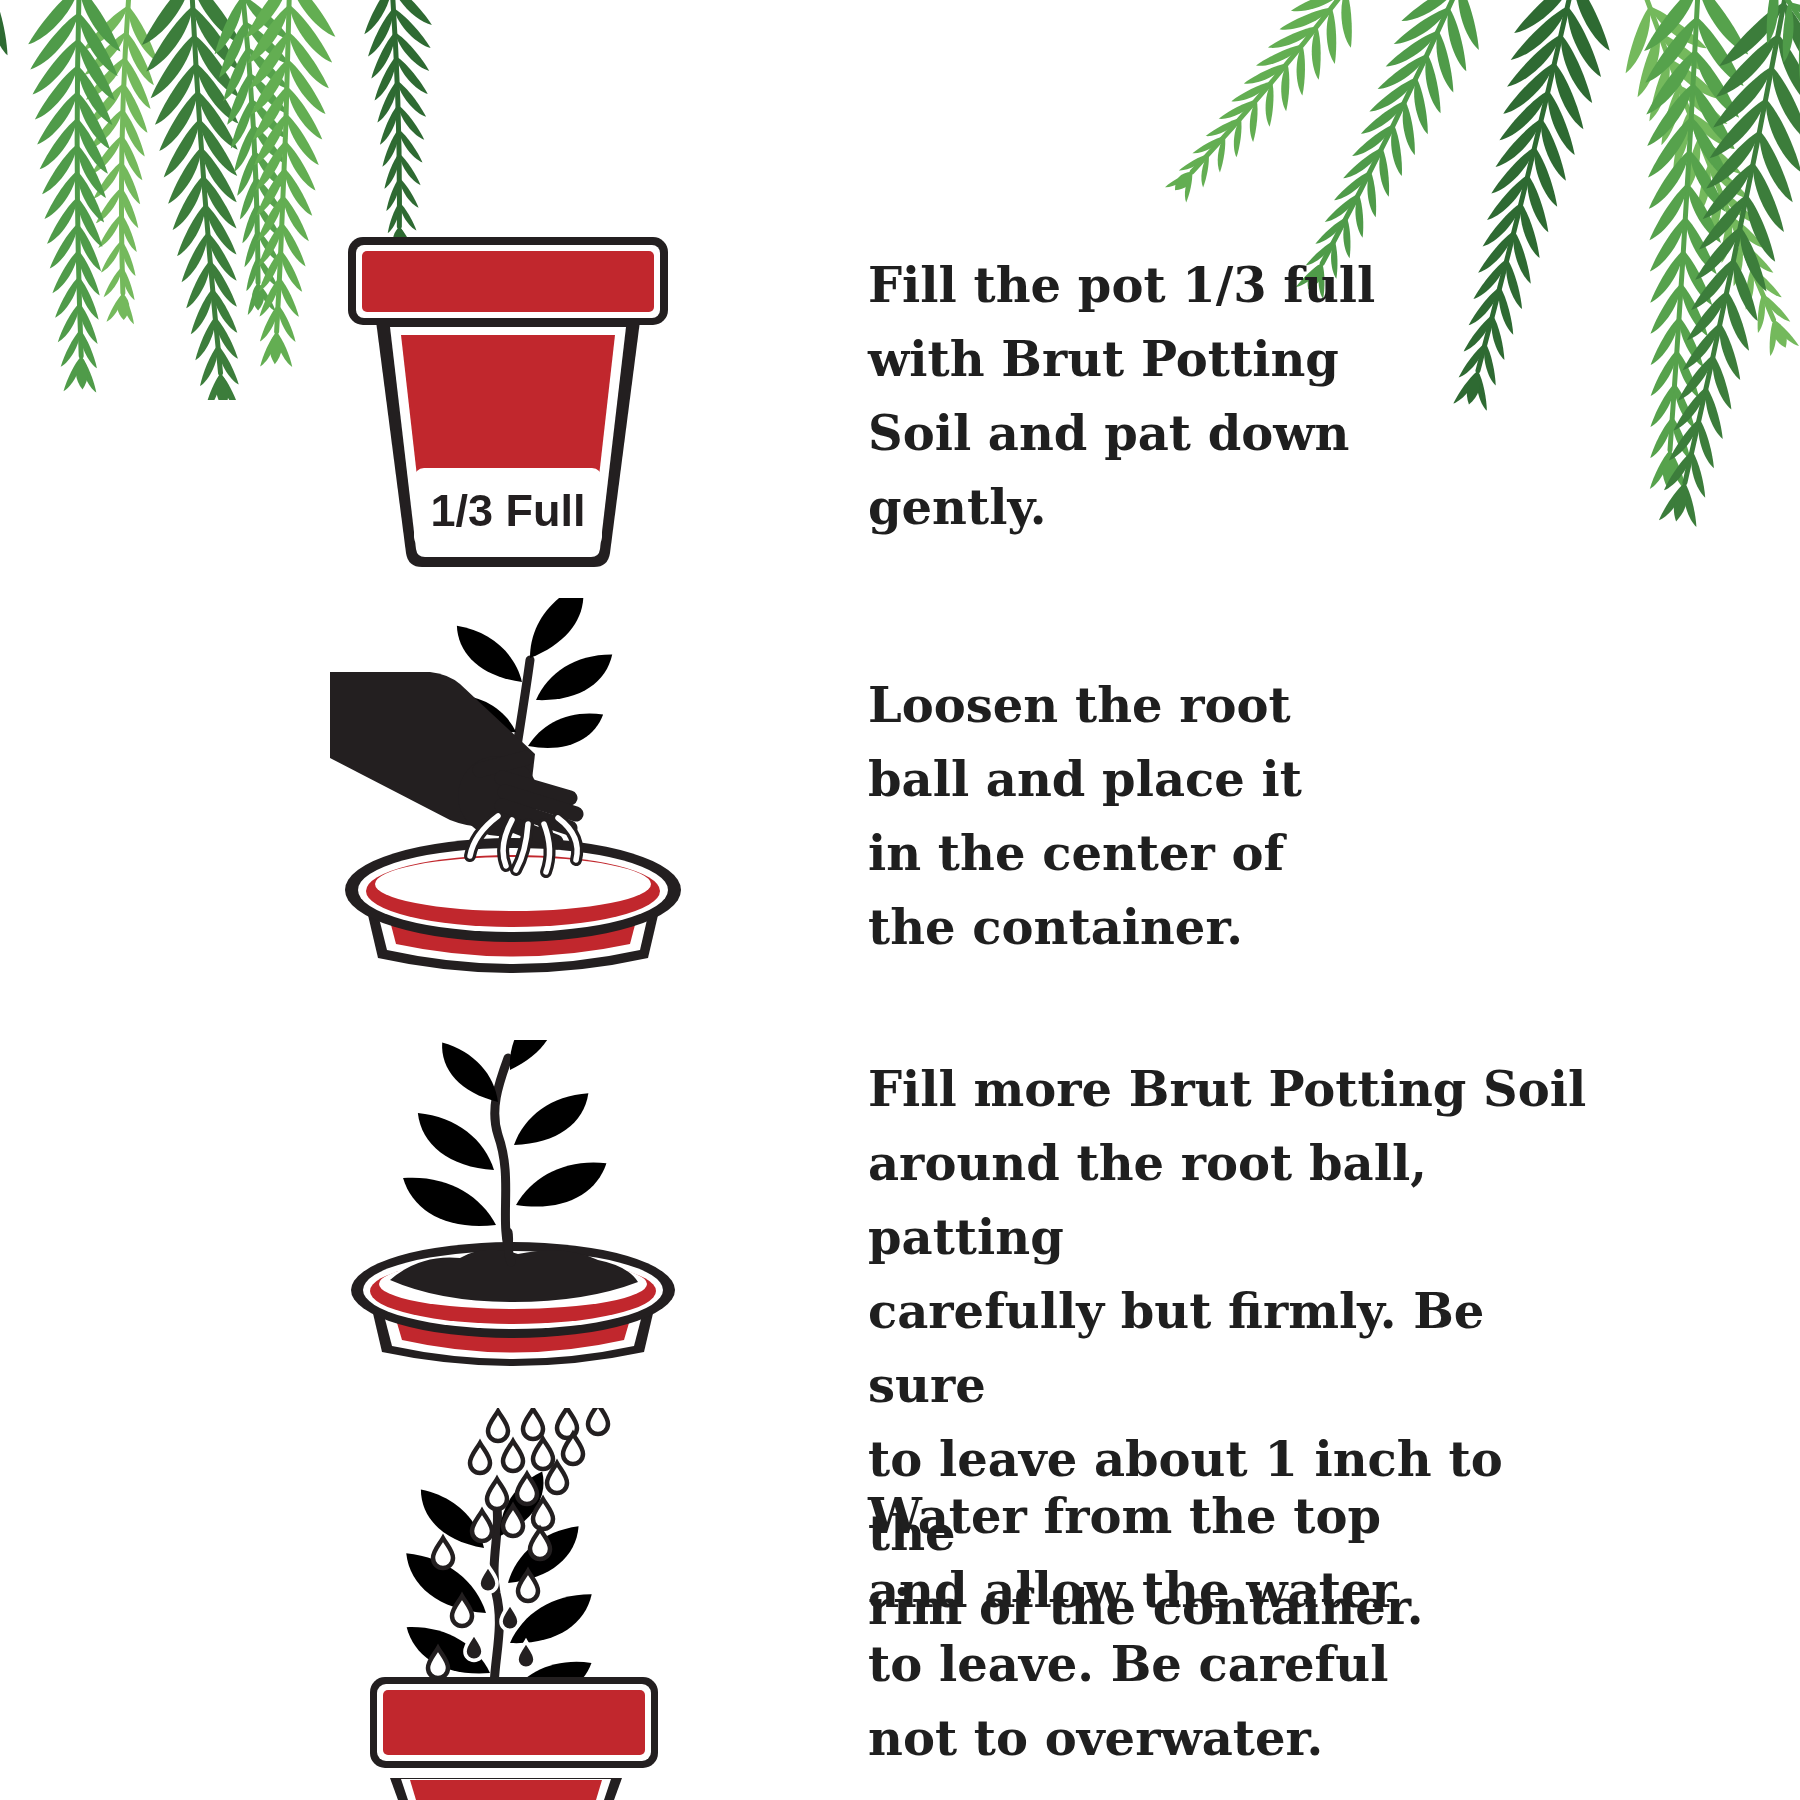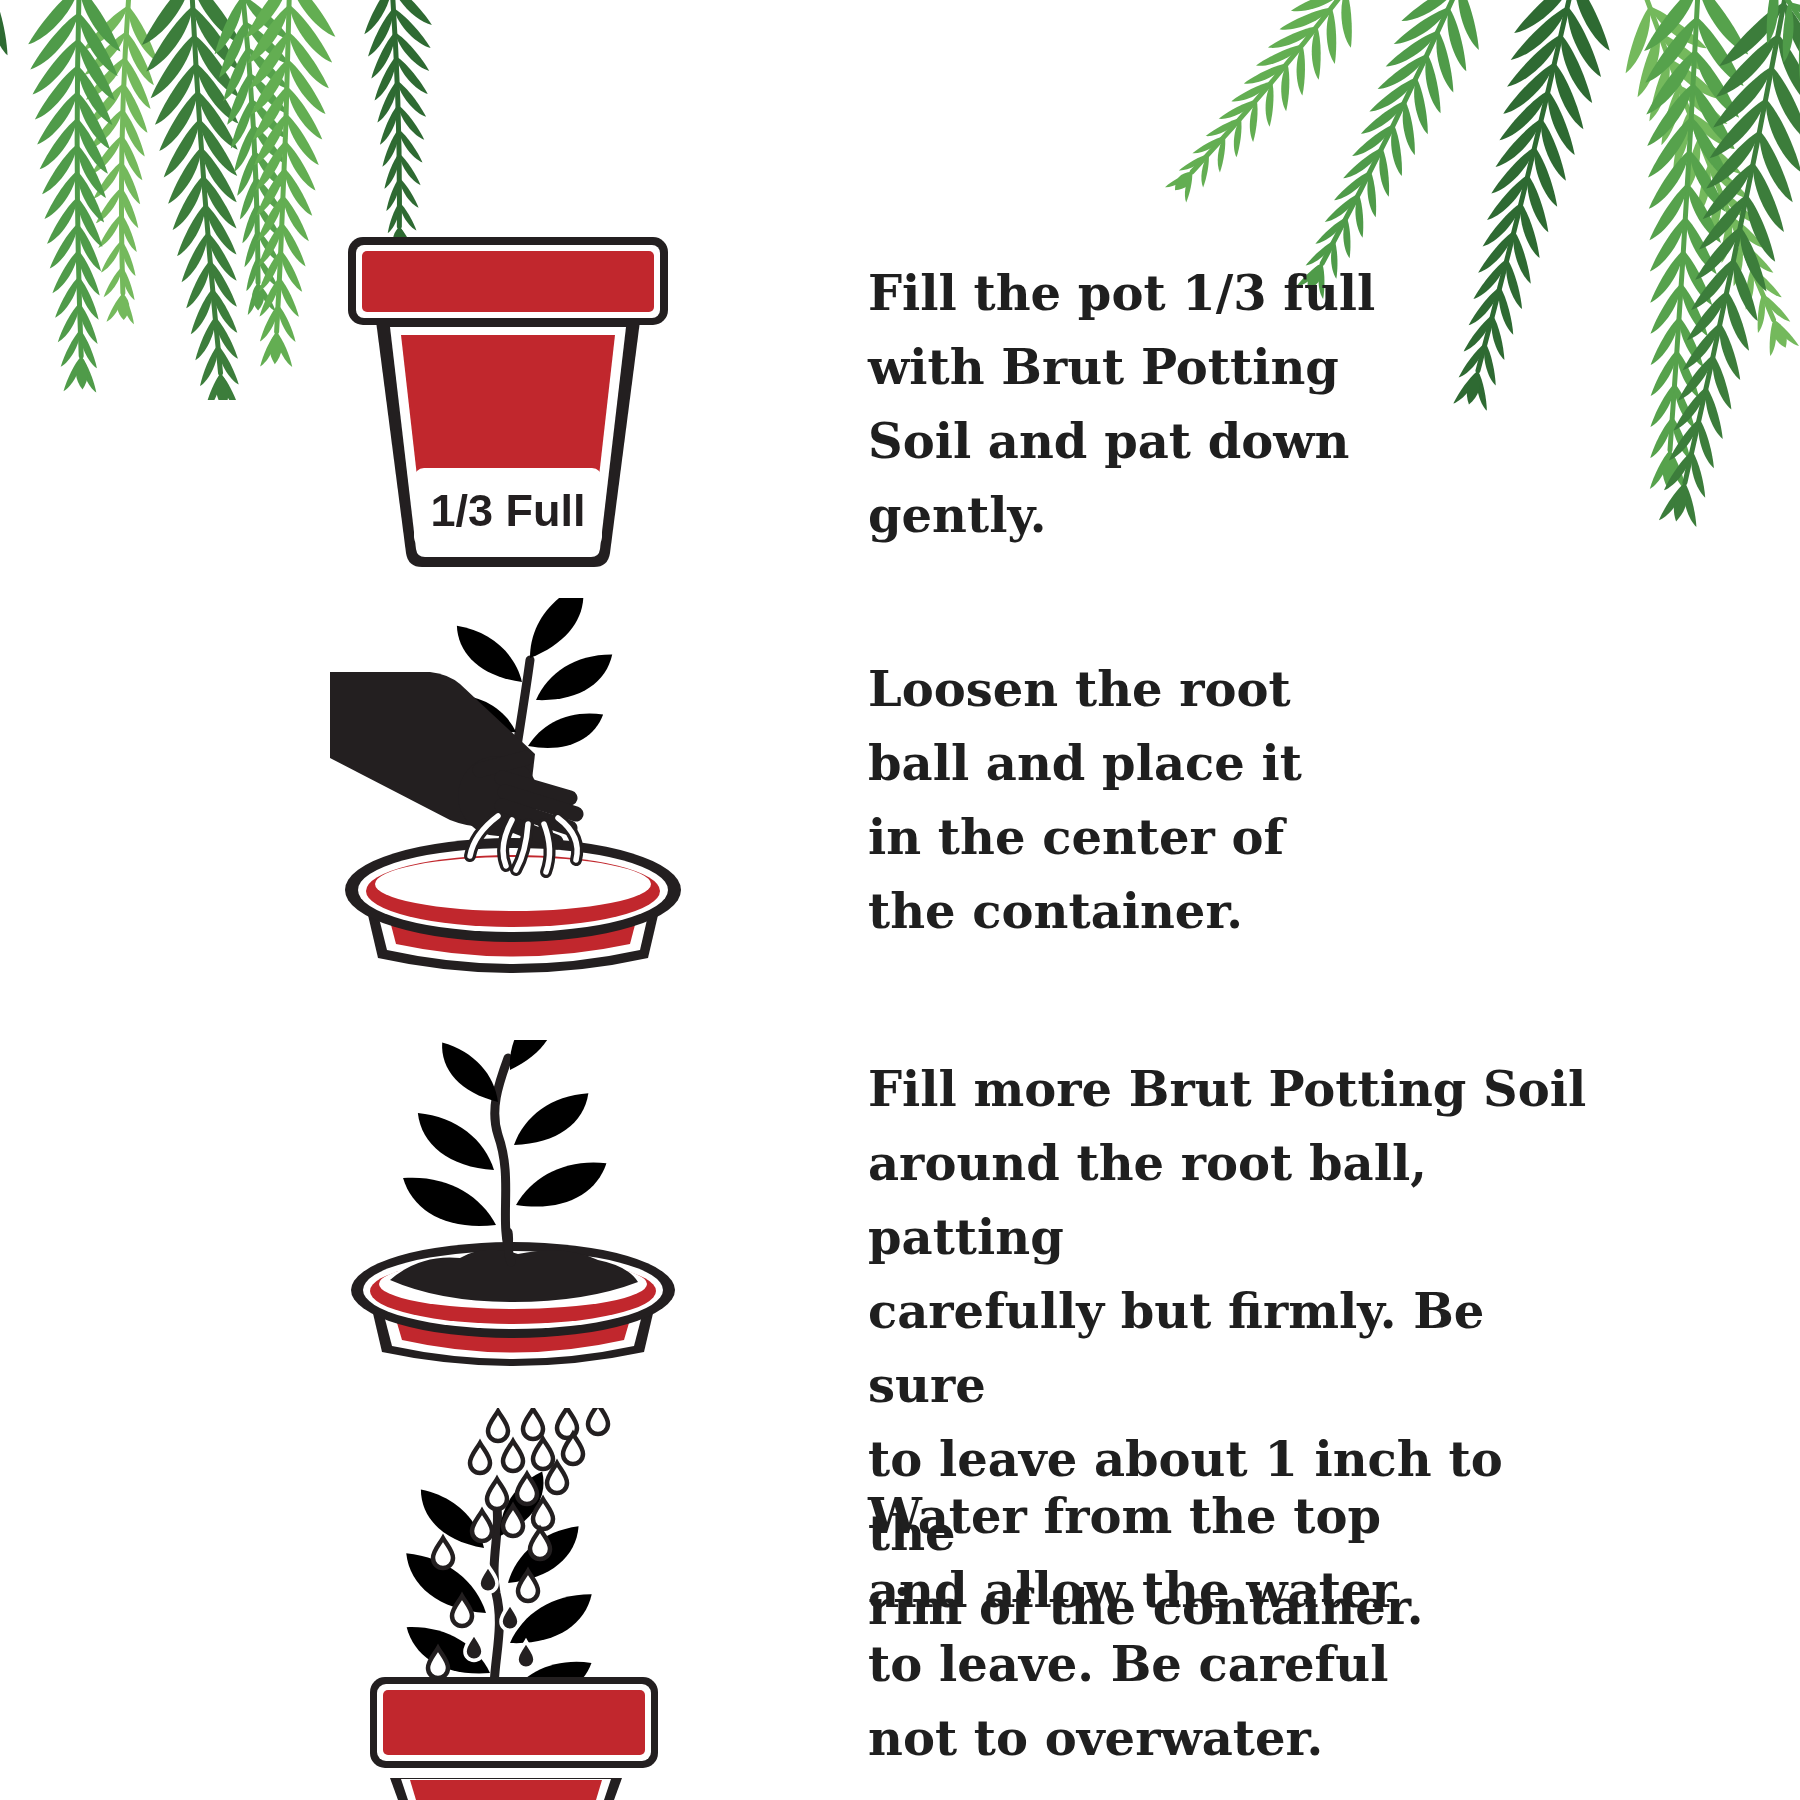--- a/index.html
+++ b/index.html
@@ -1372,25 +1372,25 @@
   <g>
     <rect class="k" x="20" y="269" width="288" height="91" rx="15"></rect>
     <rect class="w" x="27" y="276" width="274" height="77" rx="9"></rect>
     <rect class="r" x="33" y="282" width="262" height="65" rx="5"></rect>
     <path class="k" d="M40 370 L48 392 H264 L272 370 Z"></path>
     <path class="w" d="M51 371 L58 392 H254 L261 371 Z"></path>
     <path class="r" d="M60 372 L66 392 H246 L252 372 Z"></path>
   </g>
 </svg>
 
-<div class="step-text" style="top:256px">Fill the pot 1/3 full
+<div class="step-text" style="top:248px">Fill the pot 1/3 full
 with Brut Potting
 Soil and pat down
 gently.</div>
-<div class="step-text" style="top:652px">Loosen the root
+<div class="step-text" style="top:668px">Loosen the root
 ball and place it
 in the center of
 the container.</div>
 <div class="step-text" style="top:1052px">Fill more Brut Potting Soil
 around the root ball, patting
 carefully but firmly. Be sure
 to leave about 1 inch to the
 rim of the container.</div>
 <div class="step-text" style="top:1479px">Water from the top
 and allow the water

